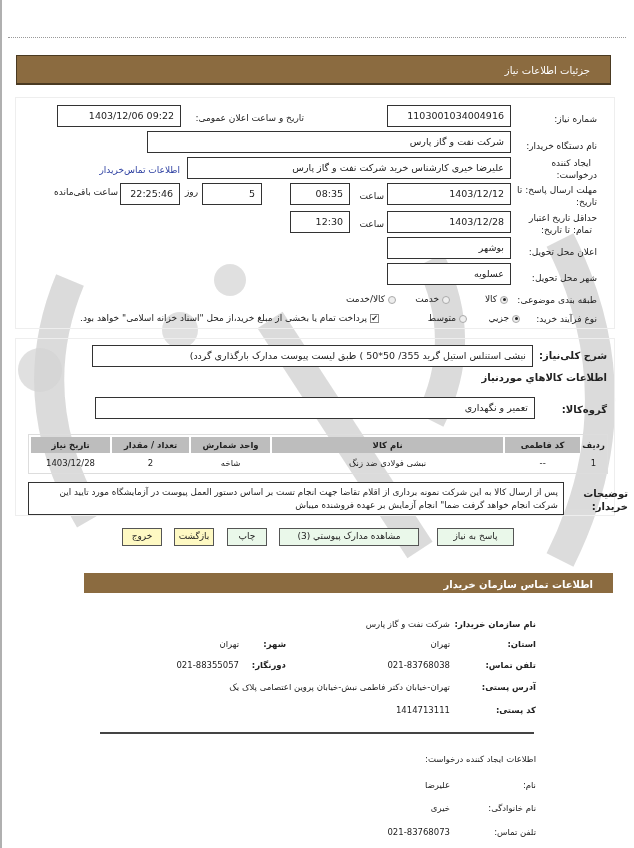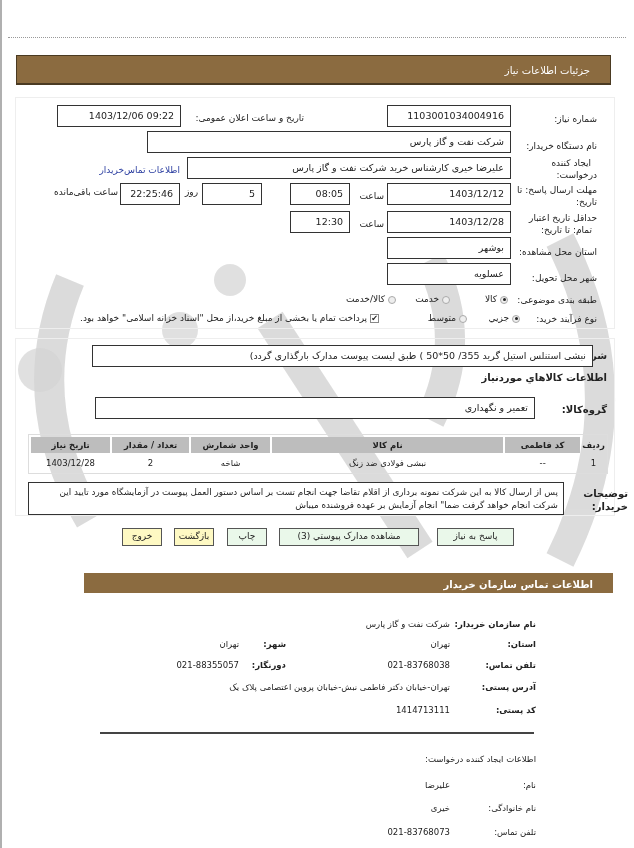--- a/index.html
+++ b/index.html
@@ -62,50 +62,50 @@
 
 <div class="lbl" style="right:43px;top:157px;">ایجاد کننده</div>
 <div class="lbl" style="right:37px;top:169px;">درخواست:</div>
 <div class="box" style="left:187px;top:157px;width:324px;">علیرضا خیری کارشناس خرید شرکت نفت و گاز پارس</div>
 <a class="lbl link" href="#" style="right:454px;top:164px;">اطلاعات تماس‌خریدار</a>
 
 <div class="lbl" style="right:37px;top:184px;">مهلت ارسال پاسخ: تا</div>
 <div class="lbl" style="right:37px;top:196px;">تاریخ:</div>
 <div class="box ltr" style="left:387px;top:183px;width:124px;">1403/12/12</div>
 <div class="lbl" style="right:250px;top:190px;">ساعت</div>
-<div class="box ltr" style="left:290px;top:183px;width:60px;">08:05</div>
+<div class="box ltr" style="left:290px;top:183px;width:60px;">08:35</div>
 <div class="box ltr" style="left:202px;top:183px;width:60px;">5</div>
 <div class="lbl" style="right:436px;top:186px;">روز</div>
 <div class="box ltr" style="left:120px;top:183px;width:60px;">22:25:46</div>
 <div class="lbl" style="right:516px;top:186px;text-align:right;">ساعت باقی‌مانده</div>
 
 <div class="lbl" style="right:37px;top:212px;">حداقل تاریخ اعتبار</div>
 <div class="lbl" style="right:42px;top:224px;">تمام: تا تاریخ:</div>
 <div class="box ltr" style="left:387px;top:211px;width:124px;">1403/12/28</div>
 <div class="lbl" style="right:250px;top:218px;">ساعت</div>
 <div class="box ltr" style="left:290px;top:211px;width:60px;">12:30</div>
 
-<div class="lbl" style="right:37px;top:246px;">استان محل مشاهده:</div>
+<div class="lbl" style="right:37px;top:246px;">اعلان محل تحویل:</div>
 <div class="box" style="left:387px;top:237px;width:124px;">بوشهر</div>
 <div class="lbl" style="right:37px;top:272px;">شهر محل تحویل:</div>
 <div class="box" style="left:387px;top:263px;width:124px;">عسلویه</div>
 
 <div class="lbl" style="right:37px;top:294px;">طبقه بندی موضوعی:</div>
 <div class="lbl" style="right:126px;top:293px;"><span class="radio on"></span> <span>کالا</span></div>
 <div class="lbl" style="right:184px;top:293px;"><span class="radio"></span> <span>خدمت</span></div>
 <div class="lbl" style="right:238px;top:293px;"><span class="radio"></span> <span>کالا/خدمت</span></div>
 
 <div class="lbl" style="right:37px;top:313px;">نوع فرآیند خرید:</div>
 <div class="lbl" style="right:114px;top:312px;"><span class="radio on"></span> <span>جزیي</span></div>
 <div class="lbl" style="right:167px;top:312px;"><span class="radio"></span> <span>متوسط</span></div>
 <div class="lbl" style="right:255px;top:312px;"><span class="chk">✔</span> <span>پرداخت تمام یا بخشی از مبلغ خرید،از محل "اسناد خزانه اسلامی" خواهد بود.</span></div>
 
 <div class="panel" style="top:338px;height:178px;"></div>
 <div class="lbl bold" style="right:27px;top:350px;font-size:10px;">شرح کلی‌نیاز:</div>
-<div class="box" style="left:92px;top:345px;width:501px;">نبشی استنلس استیل گرید 355/ 50*50 ) طبق لیست پیوست مدارک بارگذاری گردد)</div>
+<div class="box" style="left:92px;top:345px;width:441px;">نبشی استنلس استیل گرید 355/ 50*50 ) طبق لیست پیوست مدارک بارگذاری گردد)</div>
 <div class="lbl bold" style="right:27px;top:372px;font-size:10px;">اطلاعات کالاهاي موردنیاز</div>
 <div class="lbl bold" style="right:27px;top:404px;font-size:10px;">گروه‌کالا:</div>
 <div class="box" style="left:95px;top:397px;width:440px;">تعمیر و نگهداری</div>
 
 <table class="items">
   <thead>
     <tr>
       <th style="width:22px;background:none;">ردیف</th>
       <th style="width:74px;">کد فاطمی</th>
       <th style="width:228px;">نام کالا</th>

